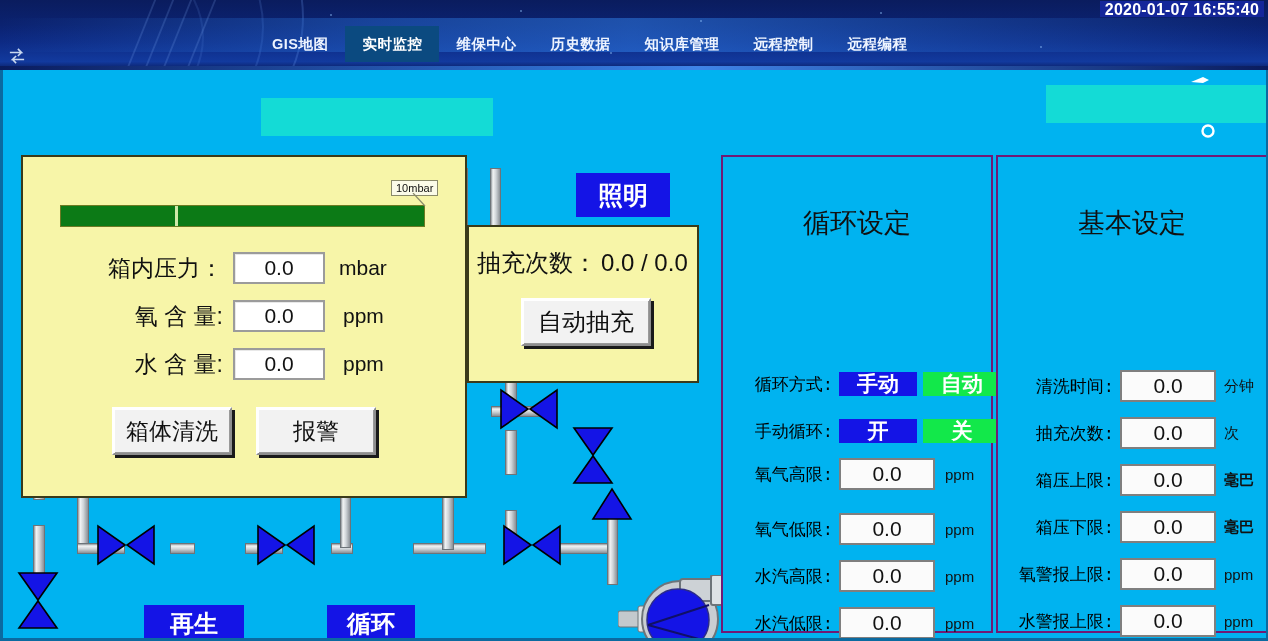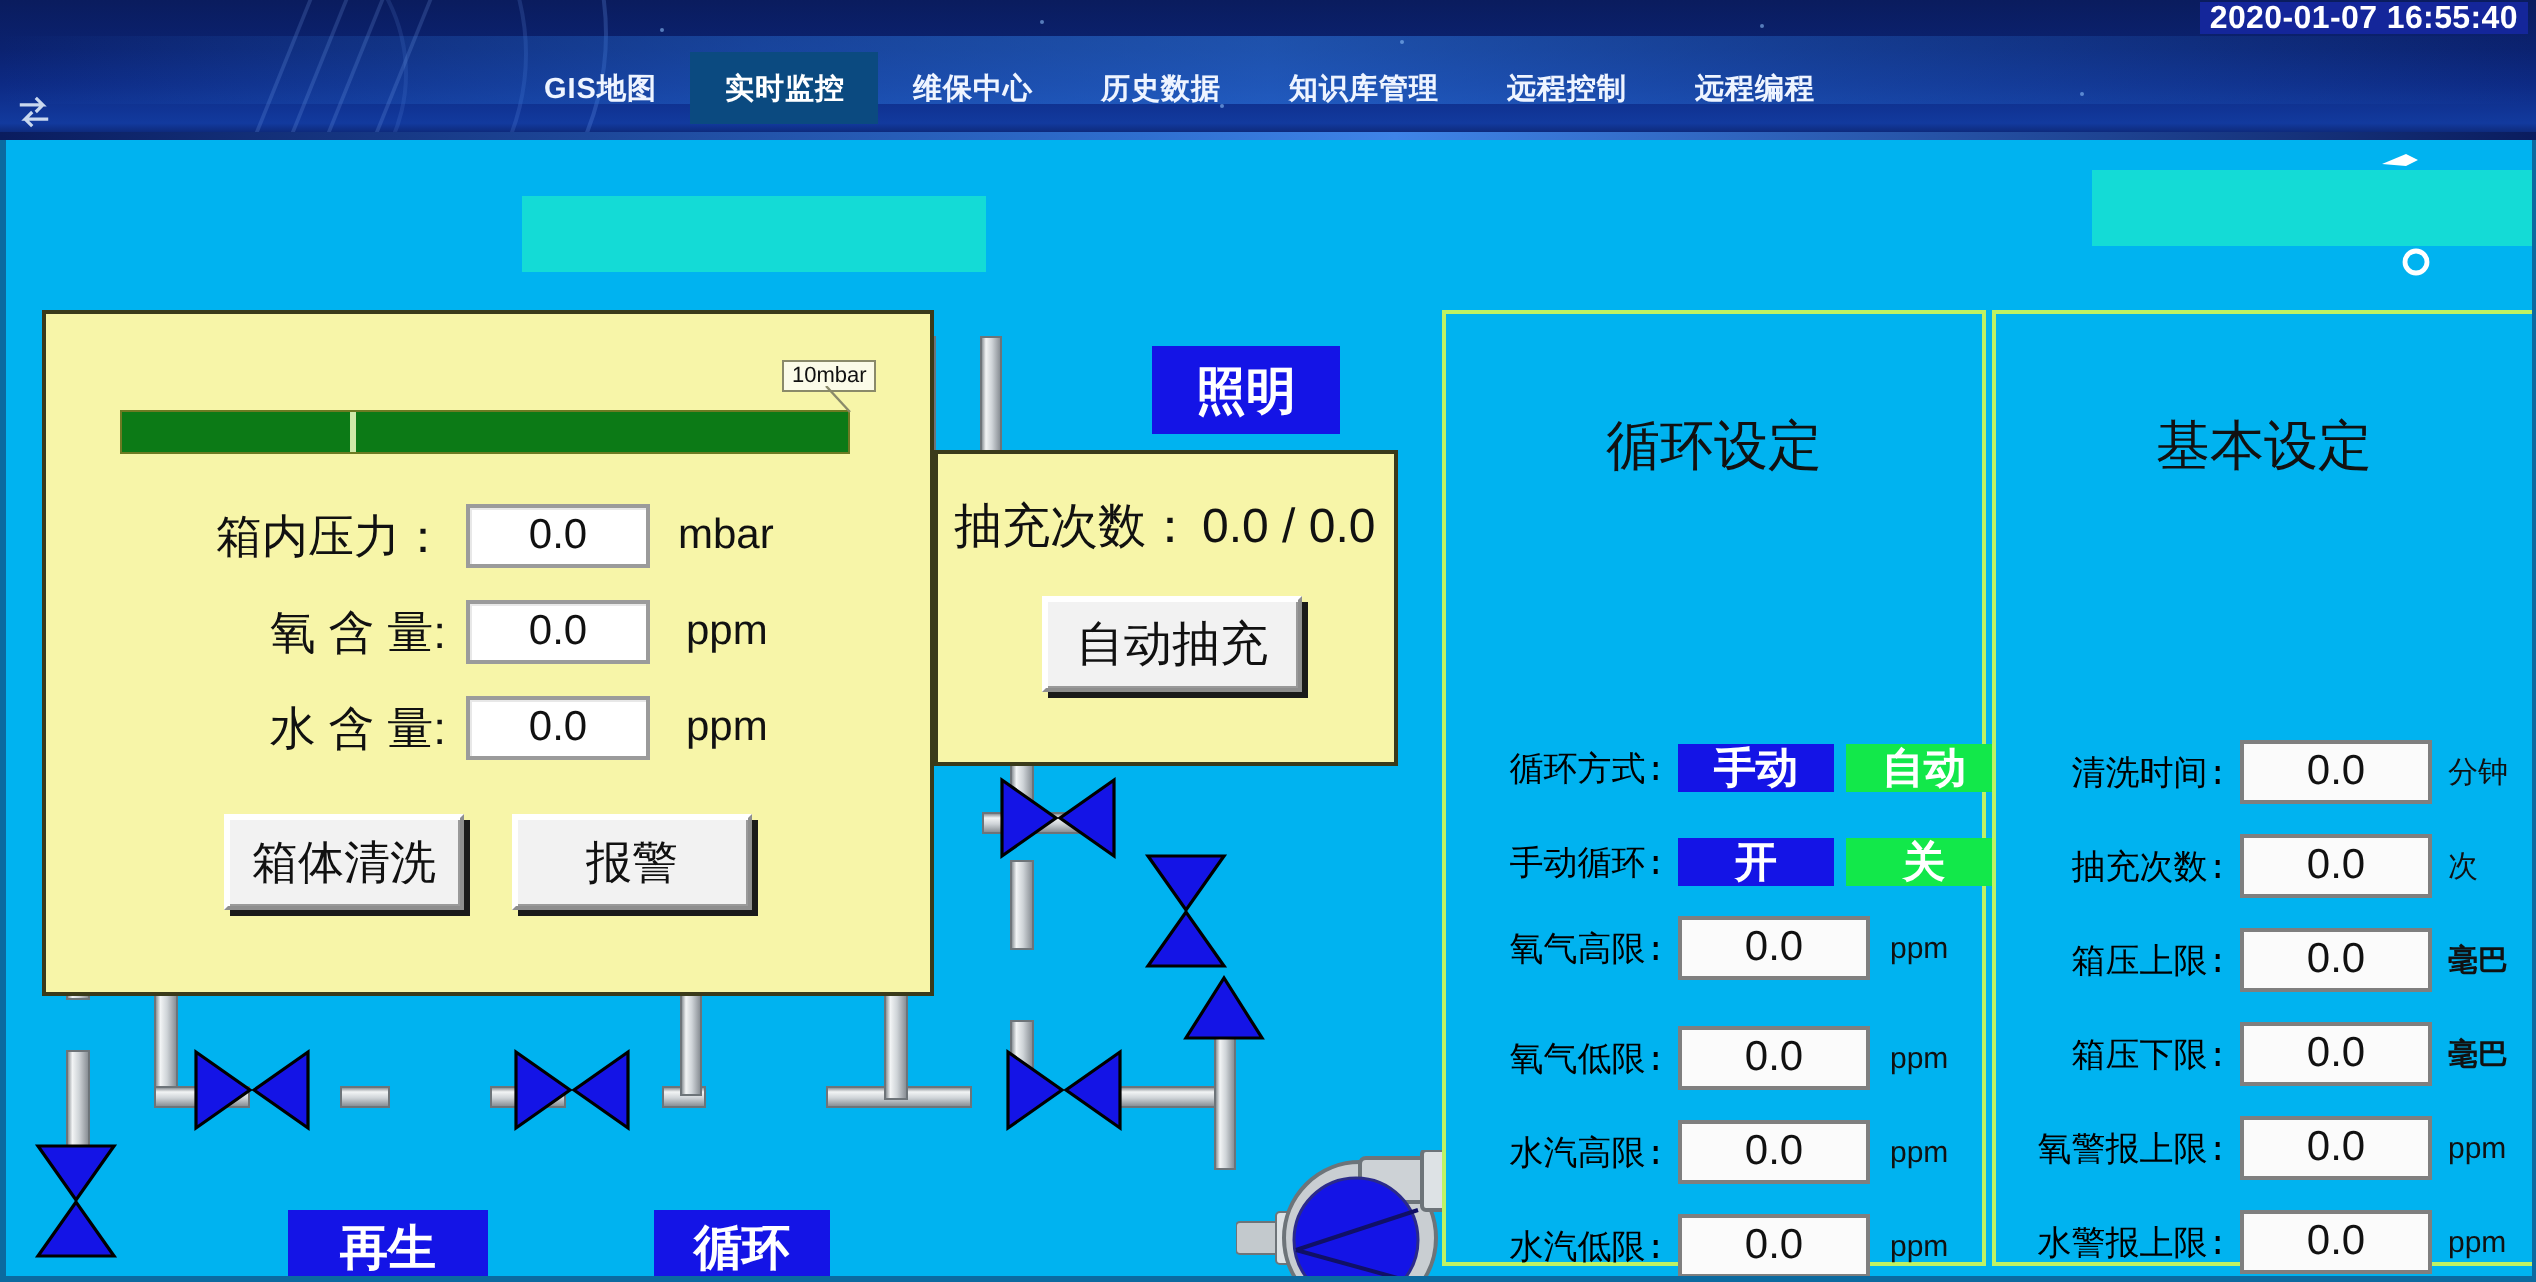--- a/index.html
+++ b/index.html
@@ -76,21 +76,21 @@
   #barwrap{position:absolute;left:55px;top:203px;width:365px;height:22px;
     background:#0f7a13;border:1px solid #6d7a23;box-sizing:border-box;}
   #barfill{position:absolute;left:0;top:0;height:100%;background:#0c7a16;}
   #bardiv{position:absolute;top:0;width:3px;height:100%;background:#cfe9a8;}
 
   
   .bluebox{position:absolute;background:#1414e6;display:flex;align-items:center;justify-content:center;
     color:#ffffff;font-weight:bold;font-family:"Liberation Sans","DejaVu Sans",sans-serif;cursor:pointer;}
 
   
-  .spanel{position:absolute;border:2px solid #bef264;box-sizing:border-box;background:#00b3f0;}
+  .spanel{position:absolute;border:2px solid #701a75;box-sizing:border-box;background:#00b3f0;}
   .spanel h2{margin:0;position:absolute;left:0;width:100%;text-align:center;
     font-size:27px;color:#111;font-weight:normal;font-family:"Liberation Sans","DejaVu Sans",sans-serif;}
   .srow{position:absolute;display:flex;align-items:center;}
   .slabel{font-size:17px;color:#000000;white-space:nowrap;text-align:right;
     font-family:Liberation Mono, monospace;}
   .sbox{height:32px;background:#fbfbfb;border:2px solid #7f7f7f;
     display:flex;align-items:center;justify-content:center;font-size:21px;color:#111;box-sizing:border-box;}
   .sunit{font-size:15px;color:#111;font-family:"Liberation Sans","DejaVu Sans",sans-serif;}
   .togbtn{height:24px;display:flex;align-items:center;justify-content:center;
     font-size:21px;font-weight:bold;color:#ffffff;cursor:pointer;box-sizing:border-box;

